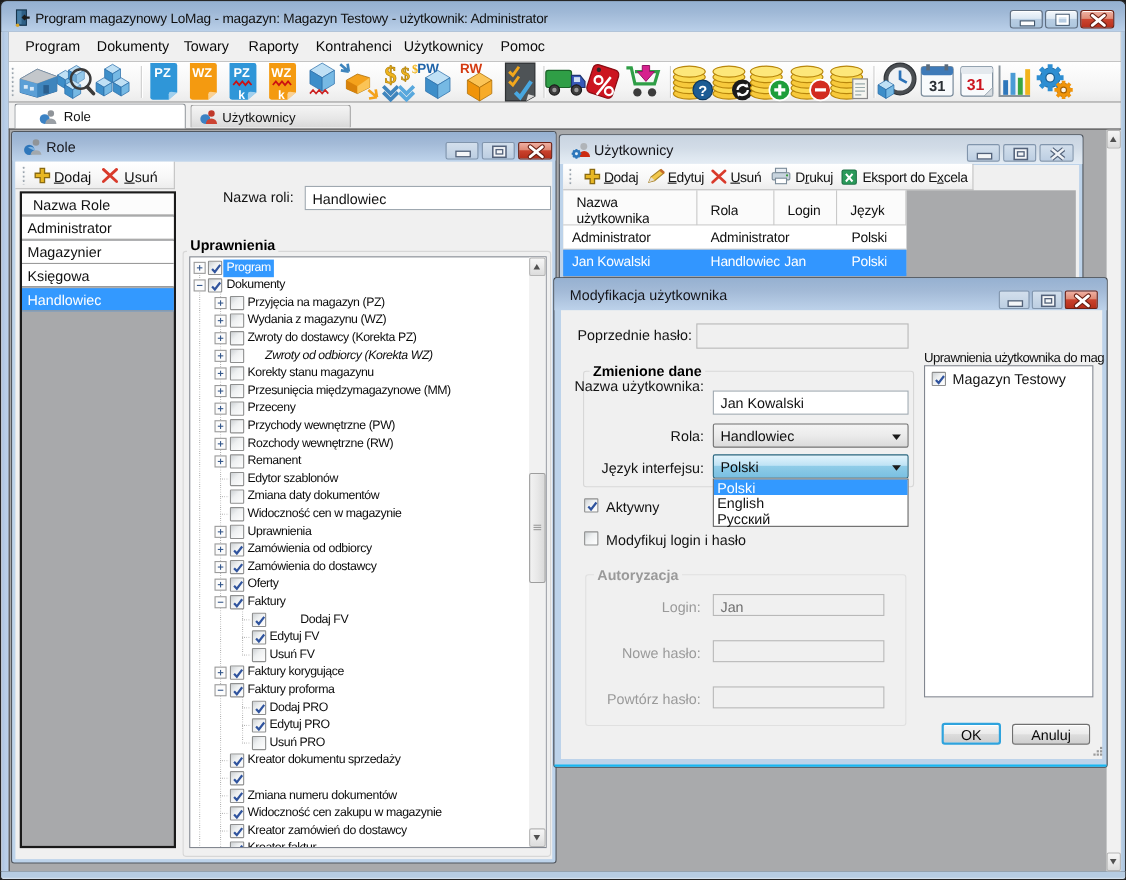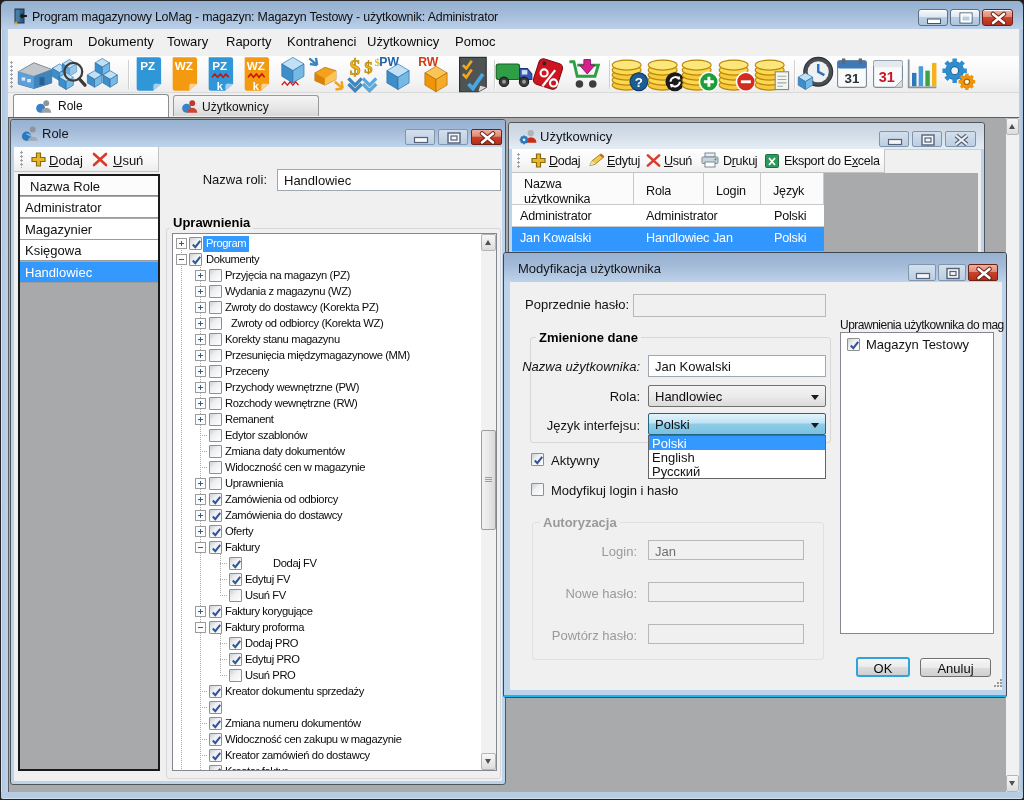--- a/index.html
+++ b/index.html
@@ -481,21 +481,21 @@
       <i style="left:2px;top:4px;width:5px;height:1px;"></i>
       <i style="left:4px;top:2px;width:1px;height:5px;"></i>
     </div>
     <div class="ckb" style="position:absolute;left:36px;top:67px;"></div>
     <div class="tlbl" style="position:absolute;left:52px;top:66px;">Zwroty do dostawcy (Korekta PZ)</div>
     <div class="texp" style="position:absolute;left:22px;top:84px;">
       <i style="left:2px;top:4px;width:5px;height:1px;"></i>
       <i style="left:4px;top:2px;width:1px;height:5px;"></i>
     </div>
     <div class="ckb" style="position:absolute;left:36px;top:83px;"></div>
-    <div class="tlbl" style="position:absolute;left:58px;top:82px;">Zwroty od odbiorcy (Korekta WZ)</div>
+    <div class="tlbl" style="position:absolute;left:68px;top:82px;font-style:italic;">Zwroty od odbiorcy (Korekta WZ)</div>
     <div class="texp" style="position:absolute;left:22px;top:100px;">
       <i style="left:2px;top:4px;width:5px;height:1px;"></i>
       <i style="left:4px;top:2px;width:1px;height:5px;"></i>
     </div>
     <div class="ckb" style="position:absolute;left:36px;top:99px;"></div>
     <div class="tlbl" style="position:absolute;left:52px;top:98px;">Korekty stanu magazynu</div>
     <div class="texp" style="position:absolute;left:22px;top:116px;">
       <i style="left:2px;top:4px;width:5px;height:1px;"></i>
       <i style="left:4px;top:2px;width:1px;height:5px;"></i>
     </div>
@@ -776,21 +776,21 @@
 <div class="lbl abs" style="left:840px;top:318px;width:164px;overflow:hidden;font-size:12px;letter-spacing:-0.5px;">Uprawnienia użytkownika do maga:</div>
 <div class="abs" style="left:840px;top:332px;width:154px;height:302px;background:#ffffff;border:1px solid #828790;"></div>
 <div class="ckb abs" style="left:847px;top:338px;">
     <svg width="13" height="13" viewBox="0 0 13 13">
       <path d="M2.8 6.5 L5.3 9.2 L10.2 2.8" stroke="#30549e" stroke-width="2" fill="none"></path>
     </svg>
   </div>
 <div class="lbl abs" style="left:866px;top:337px;">Magazyn Testowy</div>
 <div class="grp abs" style="left:530px;top:337px;width:301px;height:106px;"></div>
 <div class="grplbl abs" style="left:536px;top:330px;">Zmienione dane</div>
-<div class="lbl lblr abs" style="left:520px;top:359px;width:120px;font-style:italic;">Nazwa użytkownika:</div>
+<div class="lbl lblr abs" style="left:520px;top:343px;width:120px;">Nazwa użytkownika:</div>
 <div class="tf abs" style="left:648px;top:355px;width:178px;height:22px;">Jan Kowalski</div>
 <div class="lbl lblr abs" style="left:520px;top:389px;width:120px;">Rola:</div>
 <div class="combo abs" style="left:648px;top:385px;width:178px;height:22px;">
     <span class="ct">Handlowiec</span>
     <span class="carr"></span>
   </div>
 <div class="lbl lblr abs" style="left:520px;top:418px;width:120px;">Język interfejsu:</div>
 <div class="combo focus abs" style="left:648px;top:413px;width:178px;height:22px;">
     <span class="ct">Polski</span>
     <span class="carr"></span>

